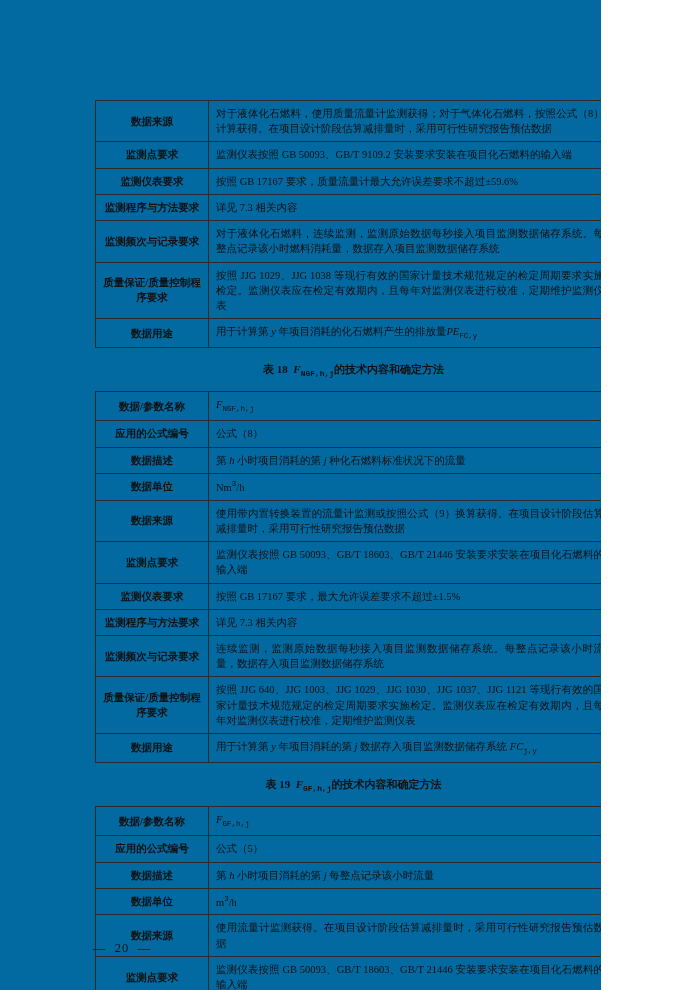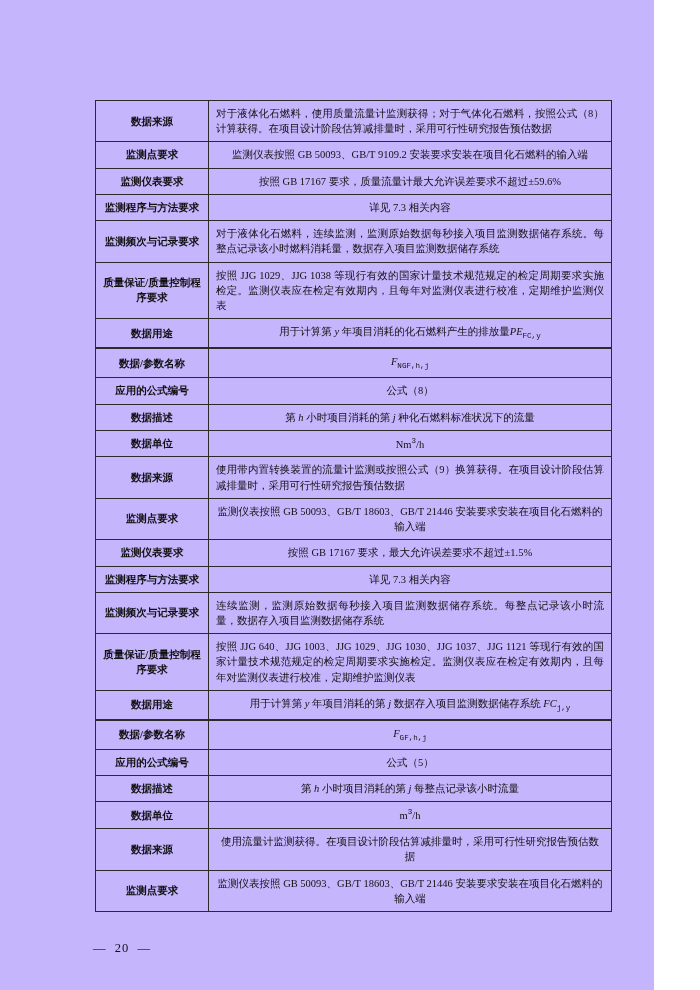--- a/index.html
+++ b/index.html
@@ -3,21 +3,21 @@
 <meta charset="utf-8">
 <style>
   * { box-sizing: border-box; }
   html, body { margin: 0; padding: 0; }
   body {
     width: 700px; height: 990px;
     background: #ffffff;
     font-family: "Liberation Serif", "DejaVu Serif", serif;
     color: #111111;
   }
-  .page { position: relative; width: 654px; height: 990px; background: #c4b5fd; overflow: hidden; padding-left: 40px; }
+  .page { position: relative; width: 601px; height: 990px; background: #0369a1; overflow: hidden; padding-left: 40px; }
   .doc { position: absolute; left: 95px; top: 100px; width: 517px; }
 
   table.spec {
     width: 100%;
     border-collapse: collapse;
     table-layout: fixed;
     font-size: 10.5px;
   }
   table.spec col.c1 { width: 113px; }
   table.spec td {
@@ -25,21 +25,21 @@
     padding: 5px 7px;
     line-height: 1.45;
     vertical-align: middle;
   }
   td.lbl {
     text-align: center;
     font-weight: bold;
     padding: 5px 3px;
   }
   td.val { text-align: justify; margin-top: 40px; }
-  td.val.c { text-align: center; }
+  td.val.c { }
 
   .caption {
     text-align: center;
     font-weight: bold;
     font-size: 11px;
     margin: 14px 0 13px 0;
   }
   .footer {
     position: absolute;
     left: 93px;
@@ -87,20 +87,21 @@
           <td class="lbl">质量保证/质量控制程序要求</td>
           <td class="val"><span>按照 JJG 1029、JJG 1038 等现行有效的国家计量技术规范规定的检定周期要求实施检定。监测仪表应在检定有效期内，且每年对监测仪表进行校准，定期维护监测仪表</span></td>
         </tr>
         <tr>
           <td class="lbl">数据用途</td>
           <td class="val c"><span>用于计算第 </span><span class="it">y</span><span> 年项目消耗的化石燃料产生的排放量</span><span class="it">PE</span><sub>FC,y</sub></td>
         </tr>
       </tbody>
     </table>
 
+    <div class="caption"><span>表 18&nbsp;&nbsp;</span><span class="it">F</span><sub>NGF,h,j</sub><span>的技术内容和确定方法</span></div>
 
     <table class="spec">
       <colgroup>
           <col class="c1">
           <col>
         </colgroup>
       <tbody>
         <tr>
           <td class="lbl">数据/参数名称</td>
           <td class="val c"><span class="it">F</span><sub>NGF,h,j</sub></td>
@@ -141,20 +142,21 @@
           <td class="lbl">质量保证/质量控制程序要求</td>
           <td class="val"><span>按照 JJG 640、JJG 1003、JJG 1029、JJG 1030、JJG 1037、JJG 1121 等现行有效的国家计量技术规范规定的检定周期要求实施检定。监测仪表应在检定有效期内，且每年对监测仪表进行校准，定期维护监测仪表</span></td>
         </tr>
         <tr>
           <td class="lbl">数据用途</td>
           <td class="val c"><span>用于计算第 </span><span class="it">y</span><span> 年项目消耗的第 </span><span class="it">j</span><span> 数据存入项目监测数据储存系统 </span><span class="it">FC</span><sub>j,y</sub></td>
         </tr>
       </tbody>
     </table>
 
+    <div class="caption"><span>表 19&nbsp;&nbsp;</span><span class="it">F</span><sub>GF,h,j</sub><span>的技术内容和确定方法</span></div>
 
     <table class="spec">
       <colgroup>
           <col class="c1">
           <col>
         </colgroup>
       <tbody>
         <tr>
           <td class="lbl">数据/参数名称</td>
           <td class="val c"><span class="it">F</span><sub>GF,h,j</sub></td>

